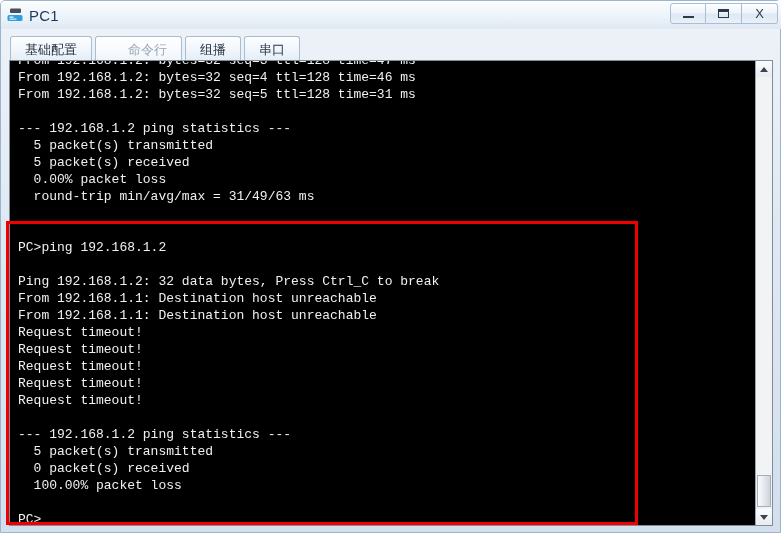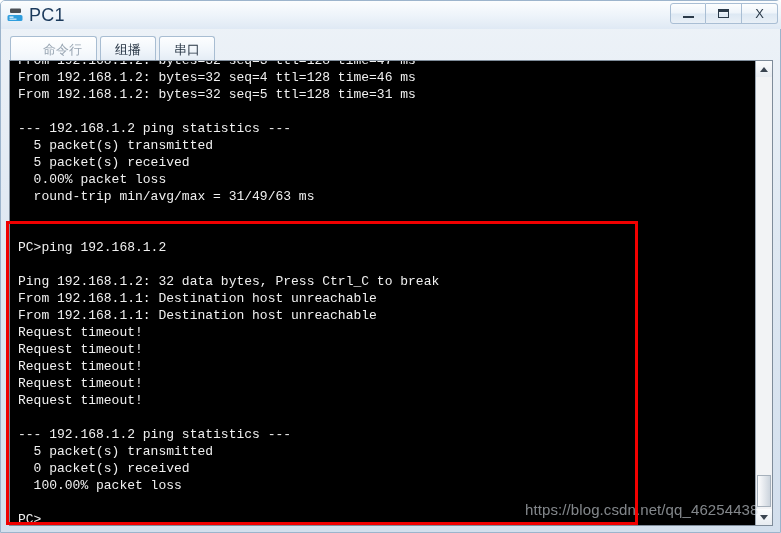--- a/index.html
+++ b/index.html
@@ -38,21 +38,21 @@
     background: linear-gradient(to bottom, #fbfdfe 0%, #eef4fa 50%, #dfe9f4 100%);
   }
   .title-icon {
     width: 18px; height: 18px;
     margin-left: 6px;
     margin-right: 4px;
     position: relative;
     flex: 0 0 auto;
   }
   .title-text {
-    font-size: 18px;
+    font-size: 15px;
     color: #1b3a5c;
     letter-spacing: .2px;
     white-space: nowrap;
   }
   .win-buttons {
     position: absolute;
     right: 4px;
     top: 2px;
     display: flex;
   }
@@ -248,20 +248,23 @@
       <div class="win-btn">
         <span class="glyph-max"></span>
       </div>
       <div class="win-btn">
         <span class="glyph-close">X</span>
       </div>
     </div>
   </div>
 
   <div class="tabstrip">
+    <div class="tab">
+      <span>基础配置</span>
+    </div>
     <div class="tab active">
       <span>命令行</span>
     </div>
     <div class="tab">
       <span>组播</span>
     </div>
     <div class="tab">
       <span>串口</span>
     </div>
   </div>
@@ -275,17 +278,16 @@
       <div class="sb-btn up">
         <span class="arr up"></span>
       </div>
       <div class="sb-thumb"></div>
       <div class="sb-btn down">
         <span class="arr down"></span>
       </div>
     </div>
   </div>
 
-  <div class="watermark">https://blog.csdn.net/qq_46254438</div>
 
   <div class="redbox" style="border-color: rgb(240, 0, 0);"></div>
 
 </div>
 
 </body></html>

